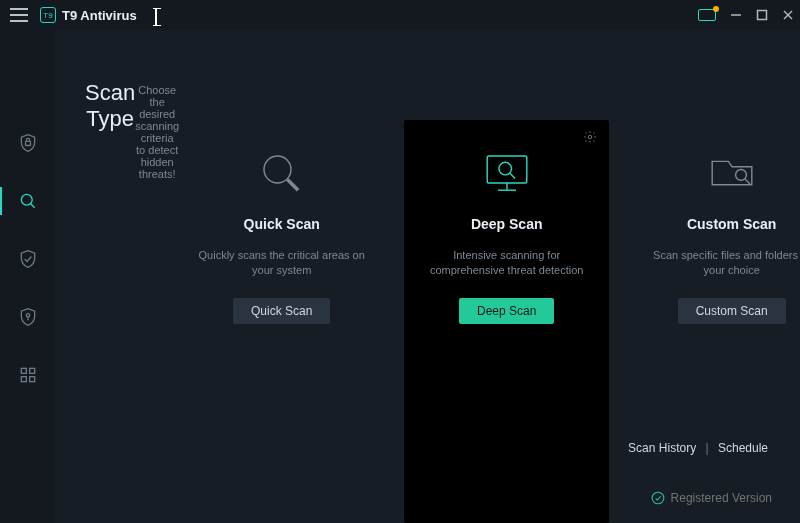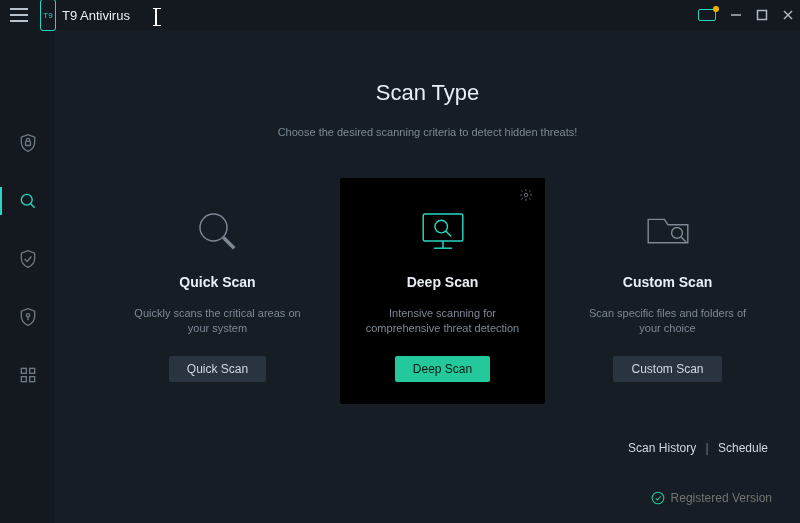--- a/index.html
+++ b/index.html
@@ -20,27 +20,27 @@
     color: #dfe6ee;
   }
   .hamburger {
     width: 18px; height: 14px;
     display: flex; flex-direction: column; justify-content: space-between;
     margin-right: 12px;
     cursor: pointer;
   }
   .hamburger span { height: 2px; background: #b8c2cc; }
   .app-logo {
-    width: 16px; height: 32px;
+    width: 16px; height: 16px;
     border: 1.5px solid #28d7c3; border-radius: 3px;
     margin-right: 6px;
     display: flex; align-items: center; justify-content: center;
     font-size: 8px; color: #28d7c3;
   }
-  .app-title { font-size: 13px; color: #e8eef5; }
+  .app-title { font-size: 13px; color: #e8eef5; font-weight: bold; }
   .win-controls {
     margin-left: auto;
     display: flex; align-items: center; gap: 14px;
   }
   .credit-icon {
     width: 18px; height: 12px; border:1.5px solid #28d7c3; border-radius:2px;
     position: relative;
   }
   .credit-icon::after{
     content:""; position:absolute; top:-4px; right:-4px;
@@ -75,24 +75,24 @@
   .sidebar-item.active::before{
     content:"";position:absolute;left:0;top:4px;bottom:4px;width:2px;background:#28d7c3;
   }
   .sidebar svg{width:20px;height:20px;stroke:currentColor;stroke-width:1.6;fill:none;}
 
   
   .main {
     position:absolute; left:55px; right:0; top:30px; bottom:0;
     background:#171d24;
     padding: 50px 30px 0 30px;
-    display:flex; flex-direction:column;
+    display:flex; flex-direction:row;
   }
   .page-title { text-align:center; font-size:22px; font-weight:400; color:#e8eef5; }
-  .page-subtitle { text-align:center; font-size:11px; color:#7d8894; margin-top:20px; }
+  .page-subtitle { text-align:center; font-size:11px; color:#7d8894; margin-top:4px; }
 
   .cards {
     margin-top:40px;
     display:flex; justify-content:flex-end; gap:20px;
   }
   .card {
     width:205px; padding:24px 14px 22px 14px;
     text-align:center;
     border-radius:2px;
     position:relative;

